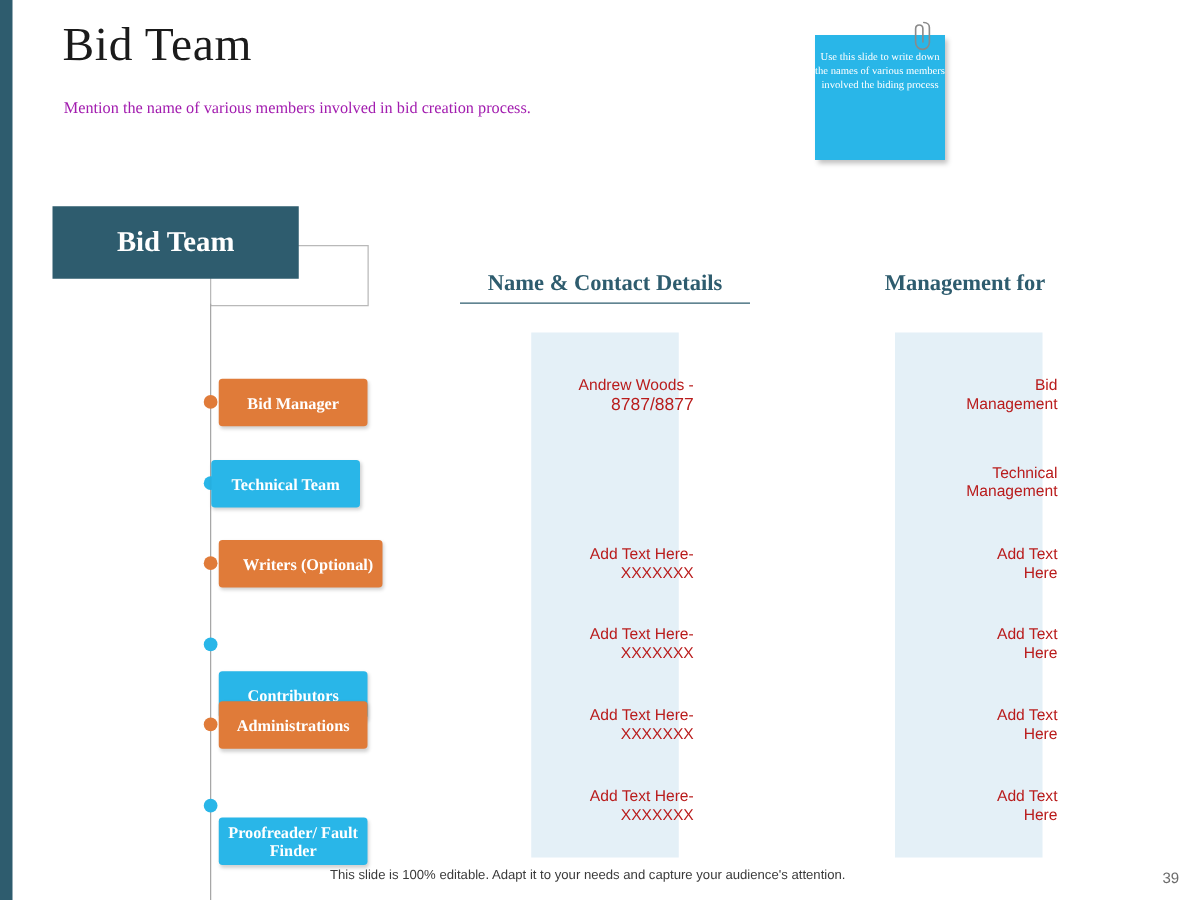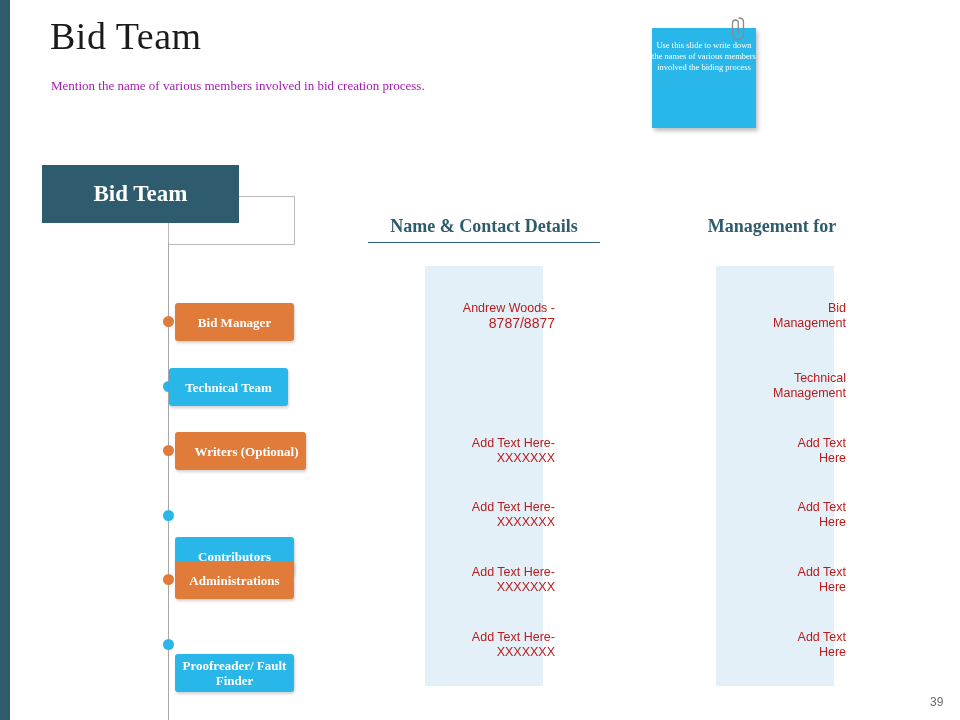--- a/index.html
+++ b/index.html
@@ -283,15 +283,16 @@
   </div>
   <div class="cell" style="left:413px; top:630px; width:142px;">
     <span>Add Text Here-</span><br>
     <span>XXXXXXX</span>
   </div>
   <div class="cell" style="left:704px; top:630px; width:142px;">
     <span>Add Text</span><br>
     <span>Here</span>
   </div>
 
+  <div class="footer-note">This slide is 100% editable. Adapt it to your needs and capture your audience's attention.</div>
   <div class="page-num">39</div>
 
 </div>
 
 </body></html>

